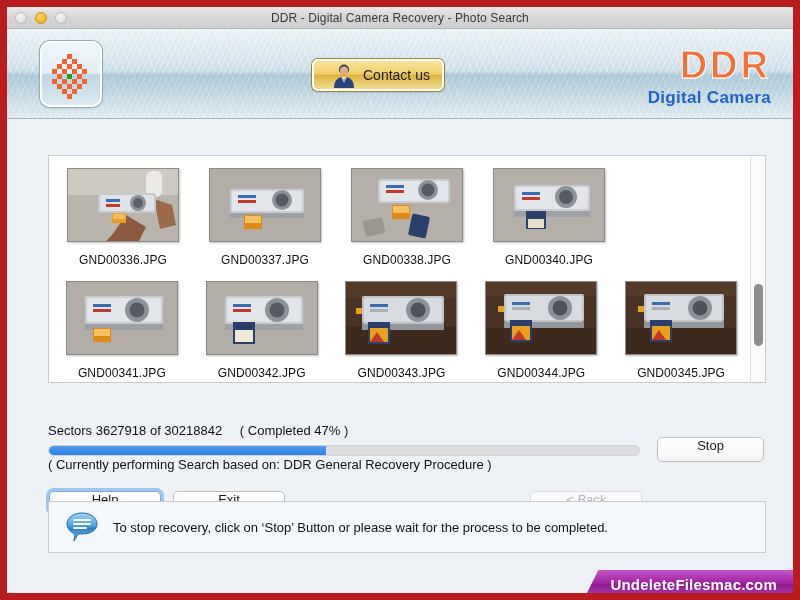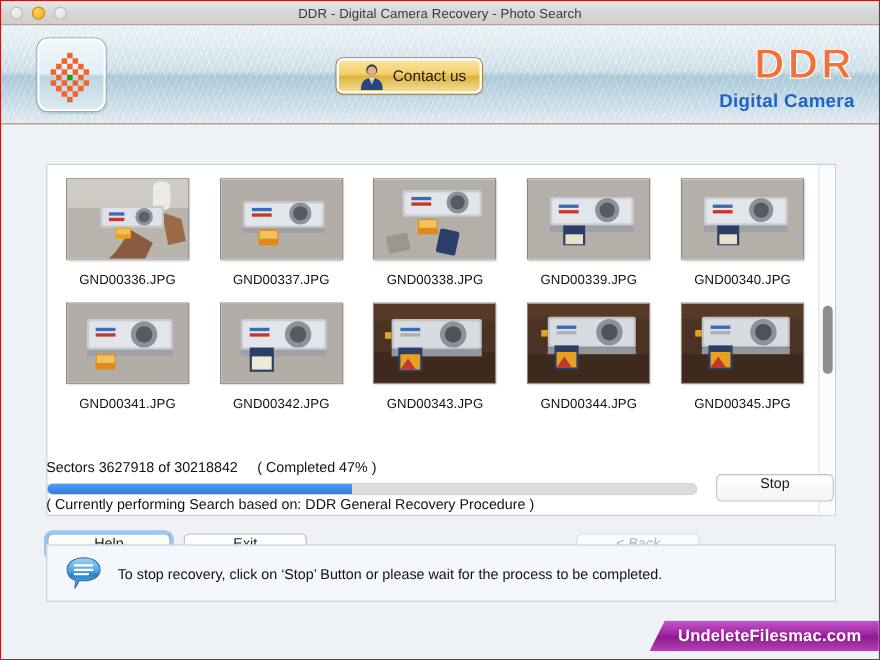--- a/index.html
+++ b/index.html
@@ -3,22 +3,22 @@
 <meta charset="utf-8">
 <style>
   * { box-sizing: border-box; margin: 0; padding: 0; }
   html, body {
     width: 800px; height: 600px; overflow: hidden;
     font-family: "Liberation Sans", sans-serif;
     background: #ffffff;
   }
   #app {
     position: relative; width: 800px; height: 600px;
-    background: #c2410c;
-    border: 1px solid #b91c1c;
+    background: #fdba74;
+    border: 7px solid #b91c1c;
     overflow: hidden;
   }
 
   
   .titlebar {
     position: relative; height: 22px;
     background: linear-gradient(to bottom, #e8e8e8 0%, #d6d6d6 50%, #cfcfcf 100%);
     border-bottom: 1px solid #b4b4b4;
     display: flex; align-items: center;
   }
@@ -72,21 +72,21 @@
   }
   .brand .sub {
     font-size: 17px; font-weight: bold; color: #1f62c8; letter-spacing: .3px;
     margin-top: 3px;
   }
 
   
   .content { position: relative; height: 487px; background: #eef2f7; }
 
   .thumb-panel {
-    position: absolute; left: 41px; top: 36px; width: 718px; height: 320px;
+    position: absolute; left: 41px; top: 36px; width: 718px; height: 228px;
     background: #ffffff; border: 1px solid #c8ccd2;
     display: flex;
   }
   .thumb-scroll {
     flex: 1; padding: 12px 6px 0 10px; overflow: hidden;
   }
   .thumb-row { display: flex; }
   .thumb-cell {
     width: 128px; margin-right: 14px; text-align: center;
     cursor: pointer;
@@ -277,37 +277,20 @@
                 <rect x="34" y="21" width="18" height="3" fill="#c0392b"></rect>
                 <rect x="40" y="36" width="18" height="14" fill="#e08a16"></rect>
                 <rect x="41" y="37" width="16" height="7" fill="#f3c25e"></rect>
                 <rect x="12" y="50" width="20" height="16" rx="2" fill="#9a9690" transform="rotate(-12 22 58)"></rect>
                 <rect x="58" y="46" width="18" height="22" rx="2" fill="#2b3f6b" transform="rotate(12 67 57)"></rect>
               </svg>
             </div>
             <div class="thumb-name">GND00338.JPG</div>
           </div>
 
-          <div class="thumb-cell">
-            <div class="thumb-img">
-              <svg width="112" height="74" viewBox="0 0 112 74">
-                <rect width="112" height="74" fill="#b4b0a9"></rect>
-                <rect x="20" y="16" width="76" height="26" rx="2" fill="#c9ccd1"></rect>
-                <rect x="22" y="18" width="72" height="22" rx="2" fill="#e2e5e9"></rect>
-                <circle cx="72" cy="28" r="11" fill="#8d9298"></circle>
-                <circle cx="72" cy="28" r="7" fill="#565b61"></circle>
-                <rect x="28" y="23" width="18" height="3" fill="#3d6ab5"></rect>
-                <rect x="28" y="28" width="18" height="3" fill="#c0392b"></rect>
-                <rect x="20" y="42" width="76" height="6" fill="#9ea2a7"></rect>
-                <rect x="32" y="42" width="20" height="18" fill="#2b3f6b"></rect>
-                <rect x="34" y="50" width="16" height="9" fill="#e8e0c8"></rect>
-              </svg>
-            </div>
-            <div class="thumb-name">GND00339.JPG</div>
-          </div>
 
           <div class="thumb-cell">
             <div class="thumb-img">
               <svg width="112" height="74" viewBox="0 0 112 74">
                 <rect width="112" height="74" fill="#b4b0a9"></rect>
                 <rect x="20" y="16" width="76" height="26" rx="2" fill="#c9ccd1"></rect>
                 <rect x="22" y="18" width="72" height="22" rx="2" fill="#e2e5e9"></rect>
                 <circle cx="72" cy="28" r="11" fill="#8d9298"></circle>
                 <circle cx="72" cy="28" r="7" fill="#565b61"></circle>
                 <rect x="28" y="23" width="18" height="3" fill="#3d6ab5"></rect>

